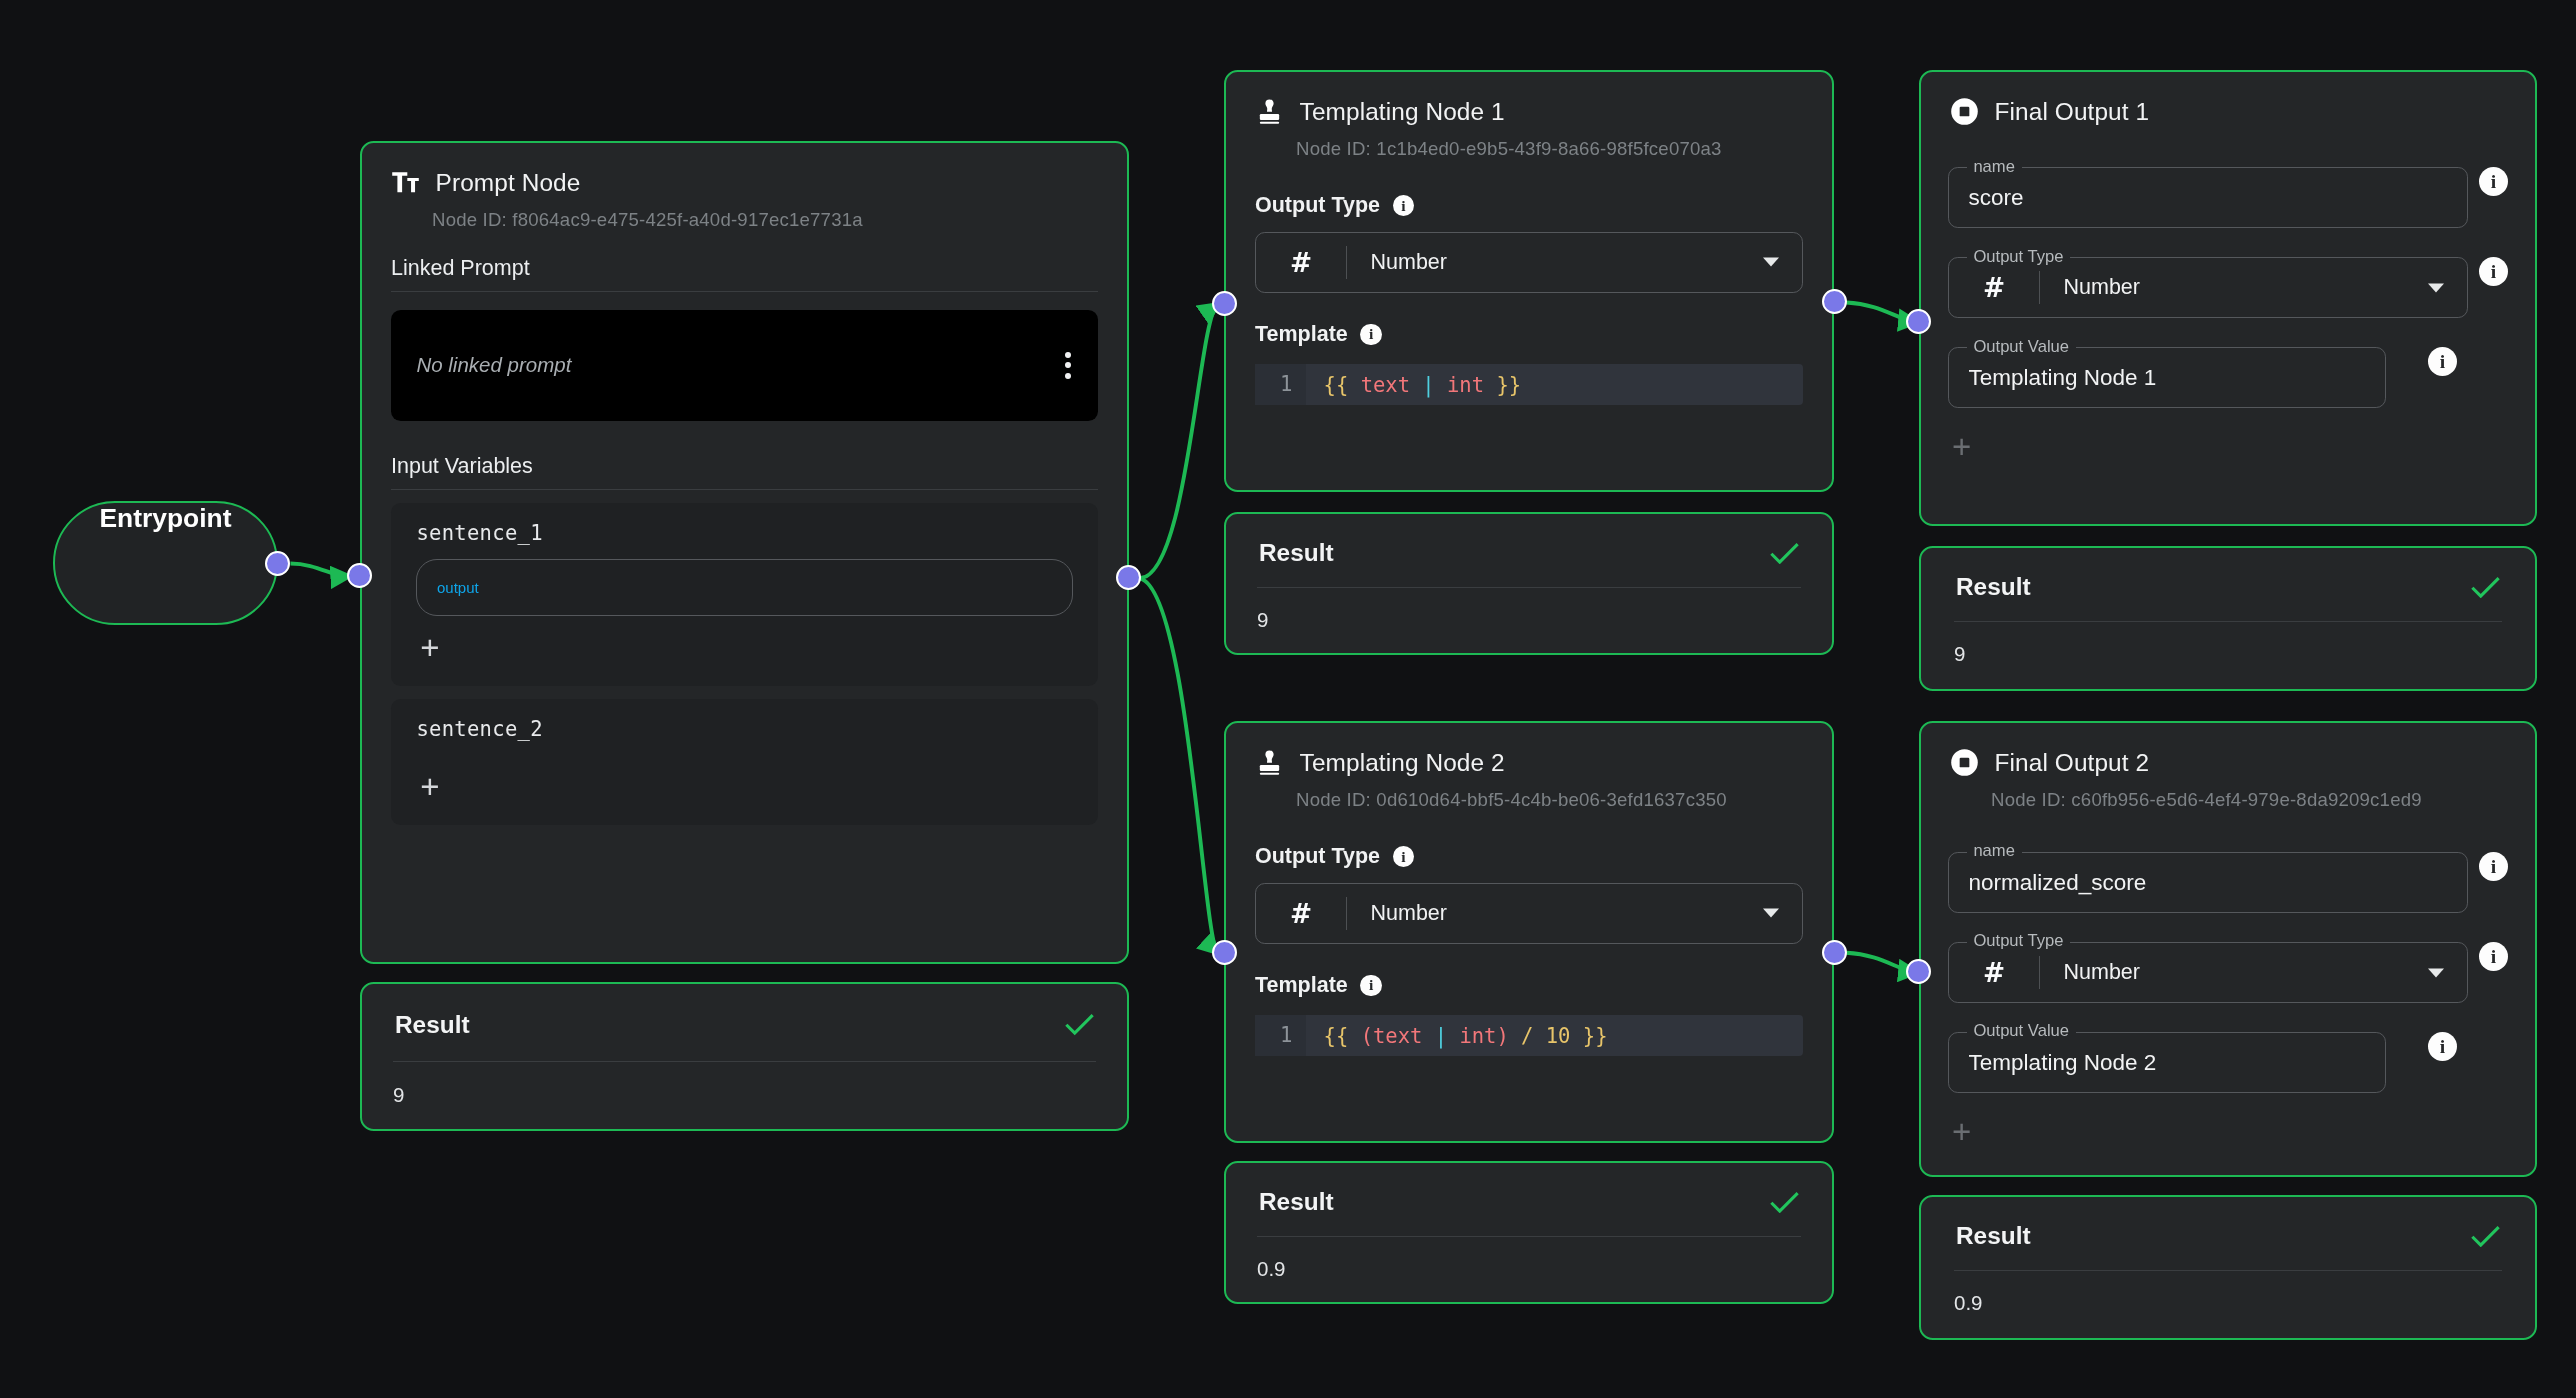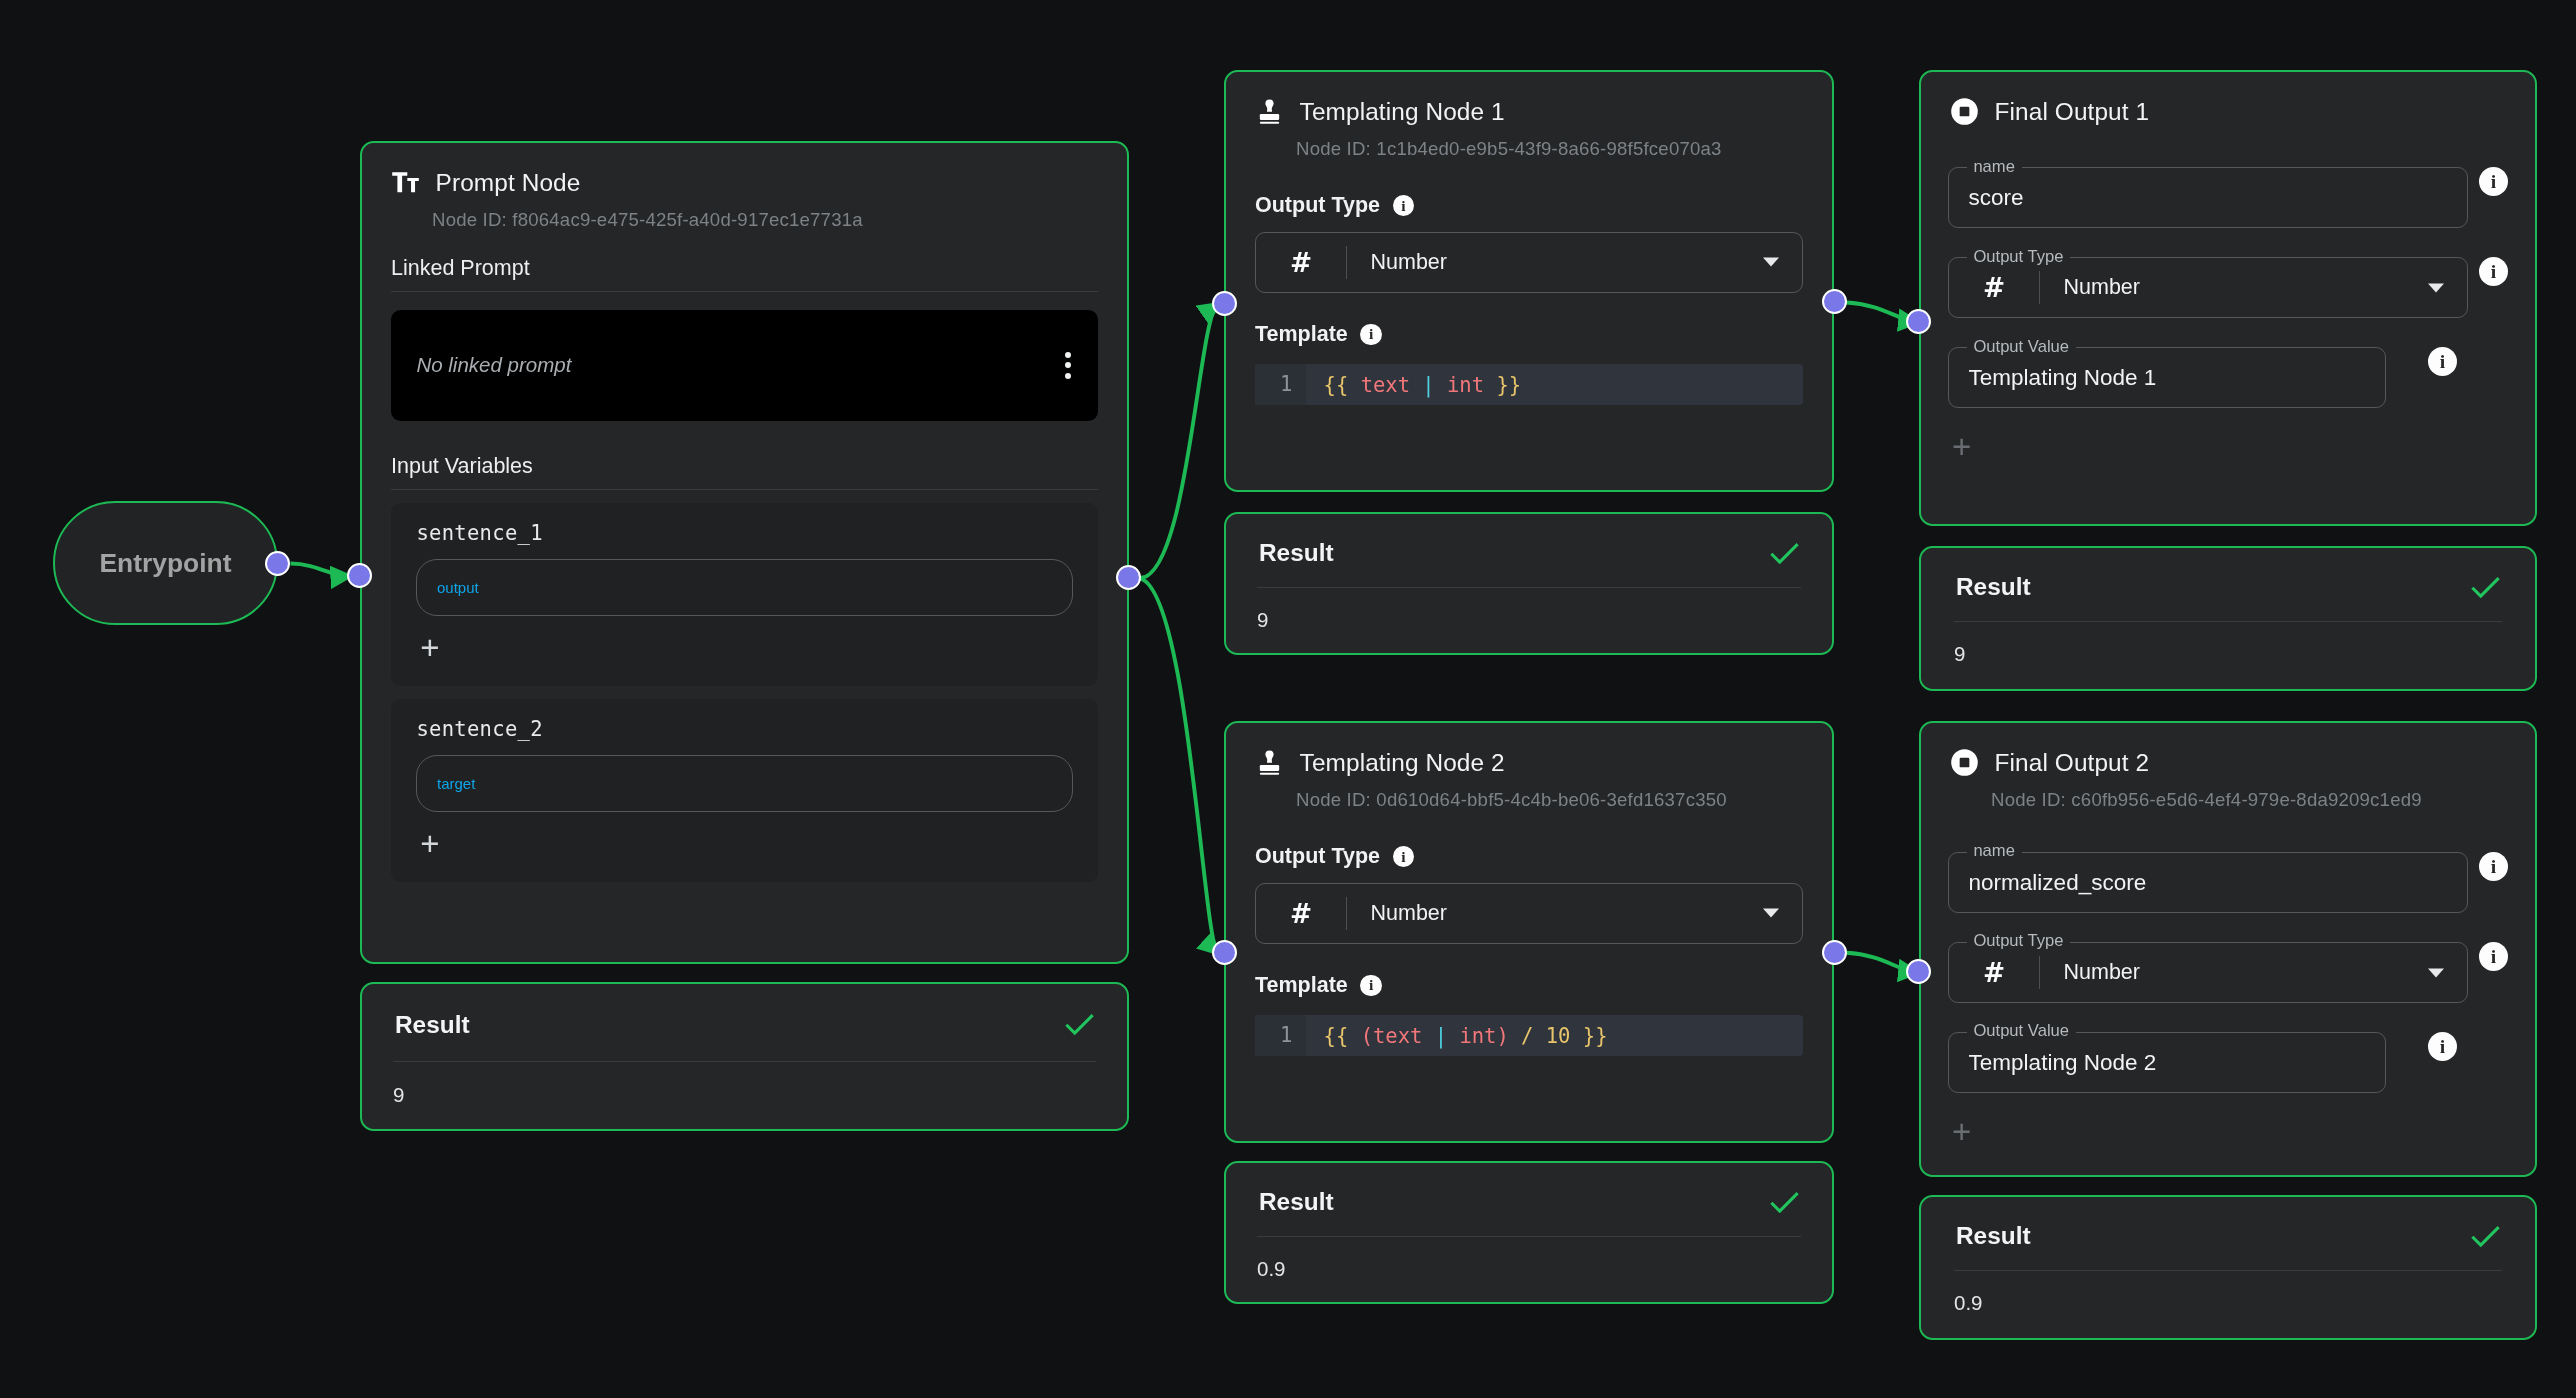--- a/index.html
+++ b/index.html
@@ -210,22 +210,22 @@
   .result-title { color: #f3f4f5; font-size: 24.4px; font-weight: bold; }
   .check { width: 29px; height: 21.5px; display:block; }
   .result-val { color: #e3e5e7; font-size: 20.5px; }
 
   
   .entrypoint {
     position: absolute;
     border: 2.9px solid #1db954;
     background: #212325;
     border-radius: 68px;
-    display: flex; align-items: center; justify-content: center;
-    color: #a3a3a3;
+    display: flex; justify-content: center;
+    color: #ffffff;
     font-size: 26.4px;
     font-weight: bold;
     z-index: 10;
   }
 
   
   .handle {
     position: absolute;
     width: 25.4px; height: 25.4px;
     border-radius: 50%;
@@ -294,23 +294,20 @@
     <div class="varblock">
       <div class="var-name">sentence_1</div>
       <div class="textfield">
         <span>output</span>
       </div>
       <div class="plus">+</div>
     </div>
 
     <div class="varblock">
       <div class="var-name">sentence_2</div>
-      <div class="textfield">
-        <span>target</span>
-      </div>
       <div class="plus">+</div>
     </div>
   </div>
   <div class="handle" style="left:347px; top:563px;"></div>
   <div class="handle" style="left:1116px; top:565px;"></div>
 
   <div class="node" style="left:360px; top:982px; width:769px; height:149px; padding:27px 31px;">
     <div class="result-head">
       <div class="result-title">Result</div>
       <svg class="check" viewBox="0 0 24 18">

